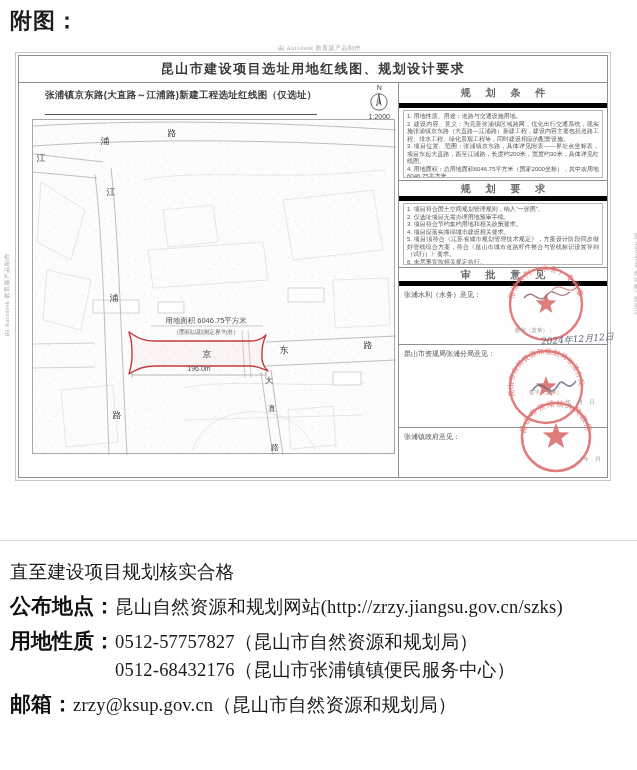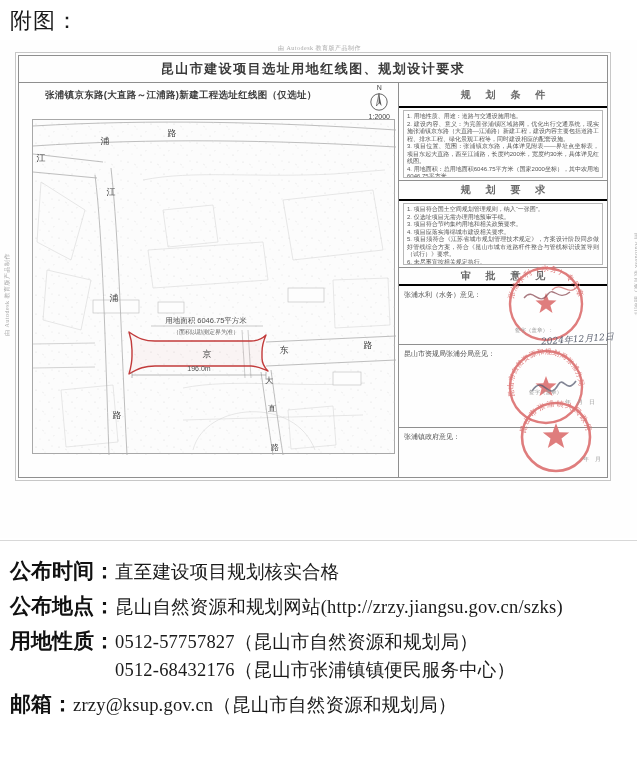--- a/index.html
+++ b/index.html
@@ -4,21 +4,21 @@
 <style>
   * { margin:0; padding:0; box-sizing:border-box; }
   html,body { background:#ffffff; }
   .page {
     position:relative; width:637px; height:770px; background:#fff;
     font-family:"Liberation Serif","DejaVu Serif",serif; color:#222; overflow:hidden;
   }
   .attach-label {
     position:absolute; left:10px; top:6px;
     font-family:"Liberation Sans","DejaVu Sans",sans-serif;
-    font-weight:normal; font-size:22px; color:#1b1b1b; letter-spacing:1px;
+    font-weight:bold; font-size:22px; color:#1b1b1b; letter-spacing:1px;
   }
   
   .scan { position:absolute; left:0; top:40px; width:637px; height:498px; background:#fefefe; }
   .wm { position:absolute; font-size:6px; color:#a8a8a8; letter-spacing:.5px; white-space:nowrap; }
   .wm-top   { left:278px; top:4px; }
   .wm-bottom{ left:300px; top:430px; transform:rotate(180deg); }
   .wm-left  { left:-34px; top:250px; transform:rotate(-90deg); }
   .wm-right { left:595px; top:230px; transform:rotate(90deg); }
   .frame {
     position:absolute; left:18px; top:15px; width:590px; height:423px;
@@ -28,34 +28,34 @@
   .doc-title {
     height:29px; border-bottom:1px solid #8f8f8f; display:flex; align-items:center; justify-content:center;
     font-size:13px; font-weight:bold; letter-spacing:1.5px; color:#3a3a3a;
     font-family:"Liberation Sans","DejaVu Sans",sans-serif;
   }
   .doc-body { flex:1; display:flex; }
   
   .map-panel { position:relative; width:380px; border-right:1px solid #8f8f8f; }
   .map-title {
     position:absolute; left:26px; top:6px; font-size:9.5px; font-weight:bold; color:#3d3d3d;
-    border-bottom:1px solid #555; padding-bottom:18px; letter-spacing:.3px;
+    border-bottom:1px solid #555; padding-bottom:12px; letter-spacing:.3px;
     font-family:"Liberation Sans","DejaVu Sans",sans-serif;
   }
   .north { position:absolute; right:8px; top:1px; text-align:center; color:#444;
     font-size:7px; line-height:1.1; font-family:"Liberation Sans",sans-serif; }
   .map-box { position:absolute; left:13px; top:36px; width:363px; height:335px;
     border:1px solid #a8a8a8; background:#fcfcfc; }
   .map-box svg { display:block; }
   
   .col { position:relative; flex:1; font-family:"Liberation Sans","DejaVu Sans",sans-serif; }
   .sec-head {
     display:flex; align-items:center; justify-content:center;
     font-size:10px; color:#6a6a6a; letter-spacing:6px; text-indent:6px;
-    border-bottom:2px solid #000000; font-weight:bold;
+    border-bottom:5px solid #000000; font-weight:bold;
   }
   .h-cond { height:25px; } .h-req { height:20px; } .h-appr { height:18px; }
   .sec-body { position:relative; border-bottom:1px solid #8f8f8f; }
   .b-cond { height:73px; } .b-req { height:67px; }
   .tbox { position:absolute; left:4px; right:4px; top:2px; bottom:2px;
     border:1px solid #b8b8b8; padding:2px 3px; overflow:hidden; }
   .tiny { font-size:6px; line-height:1.25; color:#555; text-align:justify; }
   .appr-block { position:relative; border-bottom:1px solid #8f8f8f; }
   .ab1 { height:59px; } .ab2 { height:83px; } .ab3 { height:49px; border-bottom:none; }
   .appr-label { position:absolute; left:5px; top:4px; font-size:7px; color:#4f4f4f; }
@@ -276,21 +276,20 @@
 
         </div>
       </div>
     </div>
   </div>
 
   <div class="divider"></div>
 
   <div class="footer">
     <div class="frow">
-      <span class="flabel">公布时间：</span>
       <span class="fcontent"><span class="fline">直至建设项目规划核实合格</span></span>
     </div>
     <div class="frow">
       <span class="flabel">公布地点：</span>
       <span class="fcontent">
         <div class="fline">昆山自然资源和规划网站(http://zrzy.jiangsu.gov.cn/szks)</div>
       </span>
     </div>
     <div class="frow">
       <span class="flabel">用地性质：</span>

